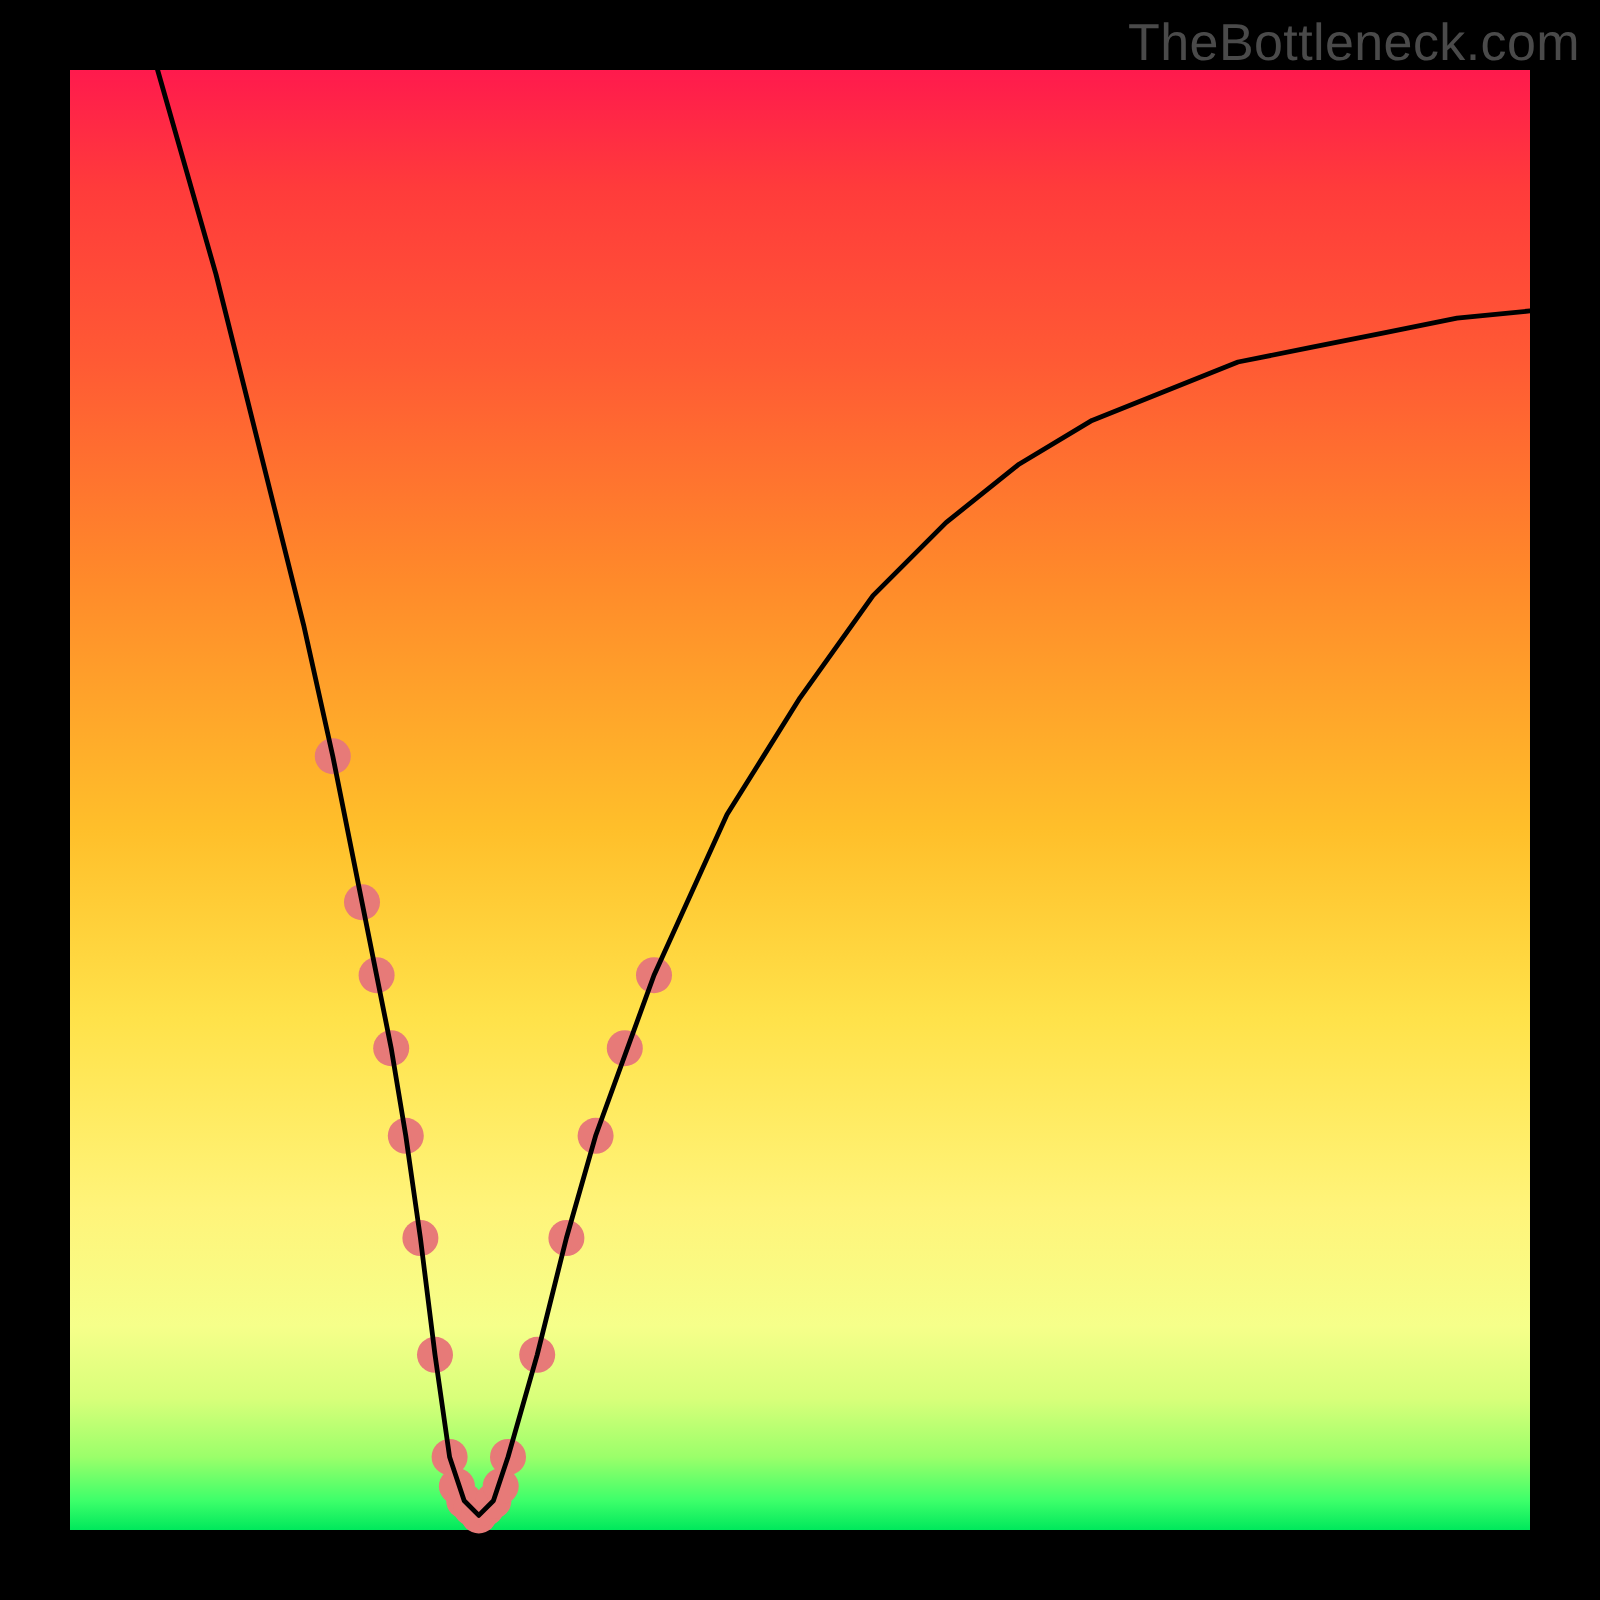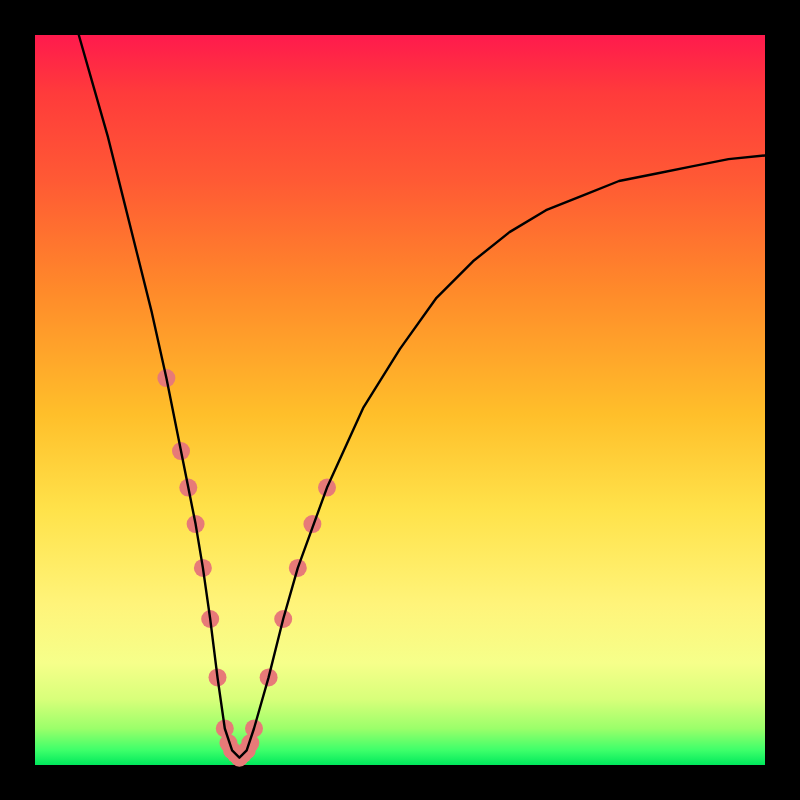--- a/index.html
+++ b/index.html
@@ -55,20 +55,21 @@
     top: 0;
     width: 730px;
     height: 730px;
     overflow: visible;
   }
 </style>
 </head>
 <body>
 
 <div class="frame">
+  <div class="watermark">TheBottleneck.com</div>
   <div class="plot">
     <svg class="curve" viewBox="0 0 730 730" preserveAspectRatio="none">
       <g id="marker-layer">
           <circle cx="131.40" cy="343.10" r="9" fill="#e77a78" stroke="#d86b69" stroke-width="0"></circle>
           <circle cx="146.00" cy="416.10" r="9" fill="#e77a78" stroke="#d86b69" stroke-width="0"></circle>
           <circle cx="153.30" cy="452.60" r="9" fill="#e77a78" stroke="#d86b69" stroke-width="0"></circle>
           <circle cx="160.60" cy="489.10" r="9" fill="#e77a78" stroke="#d86b69" stroke-width="0"></circle>
           <circle cx="167.90" cy="532.90" r="9" fill="#e77a78" stroke="#d86b69" stroke-width="0"></circle>
           <circle cx="175.20" cy="584.00" r="9" fill="#e77a78" stroke="#d86b69" stroke-width="0"></circle>
           <circle cx="182.50" cy="642.40" r="9" fill="#e77a78" stroke="#d86b69" stroke-width="0"></circle>

